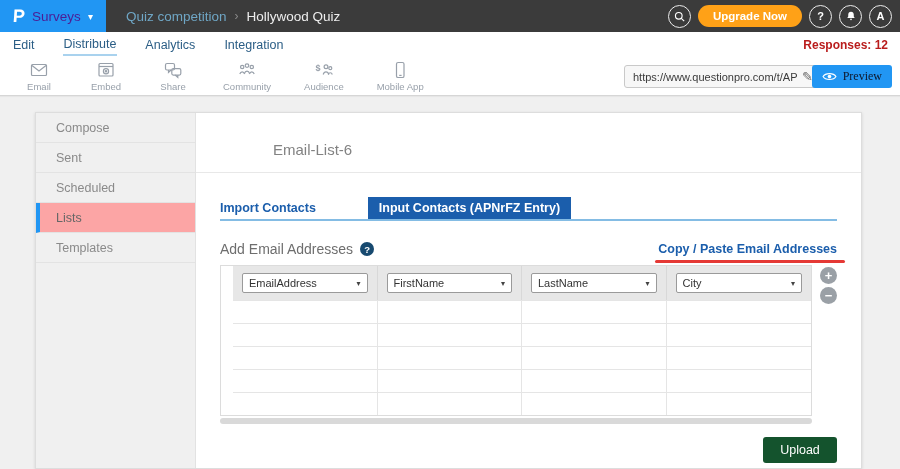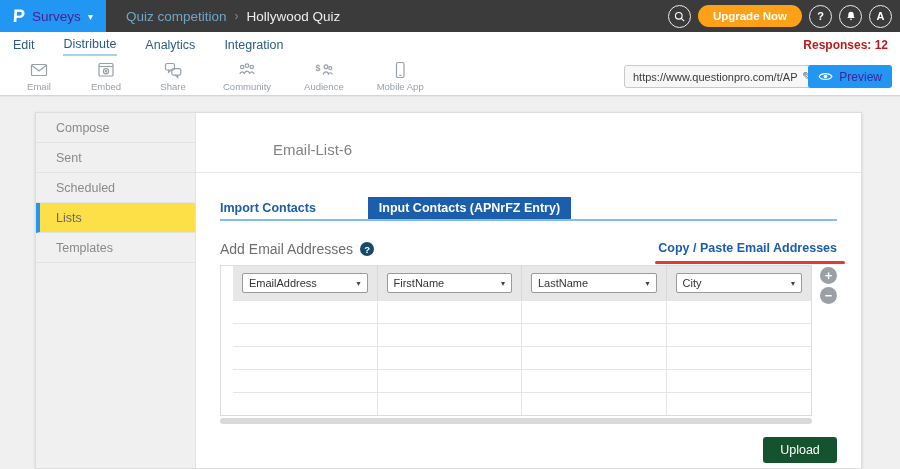--- a/index.html
+++ b/index.html
@@ -28,38 +28,38 @@
 
   
   .toolbar { height:39px; background:#fff; border-bottom:1px solid #d6d6d6; display:flex; align-items:center; position:relative; box-shadow:0 1px 1px rgba(0,0,0,.04); }
   .channels { display:flex; align-items:flex-start; padding-left:22px; gap:33px; }
   .channel { display:flex; flex-direction:column; align-items:center; gap:1px; cursor:pointer; min-width:34px; }
   .channel svg { stroke:#98a0aa; fill:none; stroke-width:1.2; }
   .channel-label { font-size:9.5px; color:#98a0aa; white-space:nowrap; }
   .url-wrap { position:absolute; right:80px; top:8px; width:196px; height:23px; background:#f7f7f7; border:1px solid #c9c9c9; border-radius:3px; display:flex; align-items:center; }
   .url-input { flex:1; border:none; background:transparent; font-size:11px; color:#3a3a3a; padding:0 4px 0 8px; outline:none; font-family:inherit; min-width:0; }
   .pencil { color:#666; font-size:13px; padding-right:6px; cursor:pointer; }
-  .preview-btn { position:absolute; right:8px; top:8px; height:23px; padding:0 10px; background:#2196f3; border:none; border-radius:3px; color:#4c1d95; font-size:12px; display:flex; align-items:center; gap:6px; cursor:pointer; font-family:Liberation Sans, sans-serif; }
+  .preview-btn { position:absolute; right:8px; top:8px; height:23px; padding:0 10px; background:#2196f3; border:none; border-radius:3px; color:#0f172a; font-size:12px; display:flex; align-items:center; gap:6px; cursor:pointer; font-family:Liberation Serif, serif; }
 
   
   .page { height:373px; padding:16px 0 0 35px; }
   .card { width:827px; height:100%; background:#fff; border:1px solid #ddd; box-shadow:0 1px 3px rgba(0,0,0,.12); display:flex; }
 
   
   .sidebar { width:163px; background:#f0f0f0; border-right:1px solid #e2e2e2; }
   .side-item { height:30px; display:flex; align-items:center; padding-left:20px; font-size:12.5px; color:#8a8a8a; border-bottom:1px solid #e3e3e3; cursor:pointer; }
-  .side-item.active { background:#fde047; border-left:4px solid #2196f3; padding-left:16px; color:#666; }
+  .side-item.active { background:#fca5a5; border-left:4px solid #2196f3; padding-left:16px; color:#666; }
 
   
   .content { flex:1; position:relative; }
   .list-title { padding:28px 24px 14px 77px; font-size:15px; color:#828282; border-bottom:1px solid #e8e8e8; }
   .tabs-row { margin:24px 24px 0 24px; border-bottom:2px solid #84bce4; display:flex; align-items:flex-end;gap:28px; }
   .tab { font-size:12.5px; font-weight:700; color:#1b5eac; padding:4px 10px 4px 0; cursor:pointer; }
   .tab.active { background:#1b5eac; color:#fff; padding:4px 11px; }
-  .section-row { margin:20px 24px 8px 24px; display:flex; justify-content:space-between; }
+  .section-row { margin:20px 24px 8px 24px; display:flex; align-items:center; justify-content:space-between; }
   .section-title-wrap { display:flex; align-items:center; gap:7px; }
   .section-title { font-size:14px; color:#6e6e6e; }
   .help-badge { width:14px; height:14px; border-radius:50%; background:#17496f; color:#fff; font-size:9.5px; font-weight:bold; display:flex; align-items:center; justify-content:center; cursor:pointer; }
   .copy-link { position:relative; font-size:12.5px; font-weight:700; color:#1b5eac; cursor:pointer; }
   .red-underline { position:absolute; left:-3px; right:-8px; bottom:-7px; height:3px; background:#e53935; border-radius:2px; }
 
   
   .table-zone { margin:0 24px; display:flex; gap:8px; }
   .ctable { width:592px; border:1px solid #dcdcdc;padding-left:12px; }
   .thead { display:grid; grid-template-columns:repeat(4,1fr); background:#e7e7e7; height:34px; }

